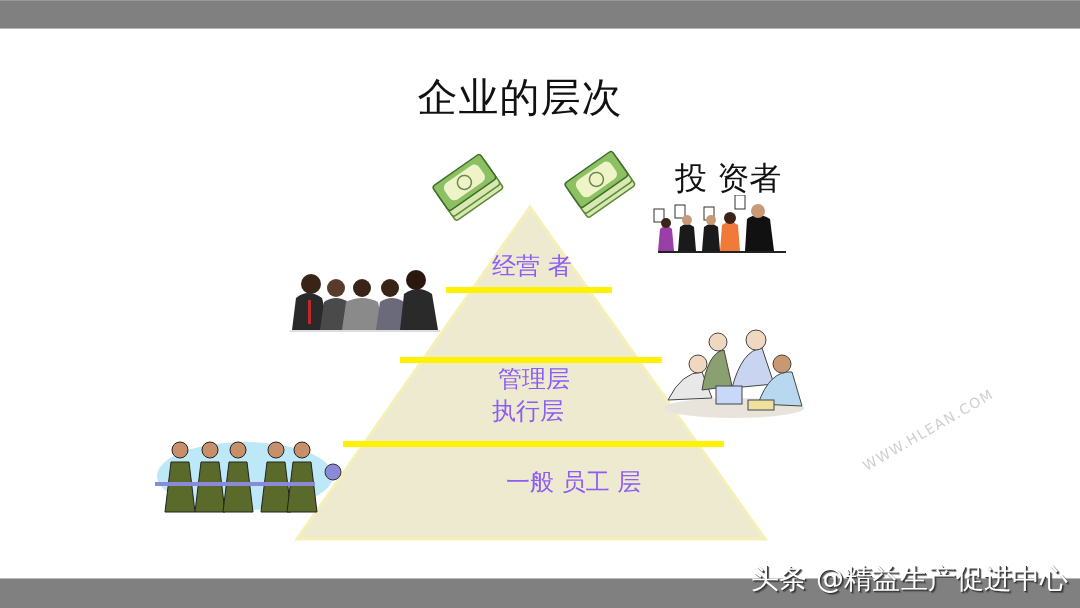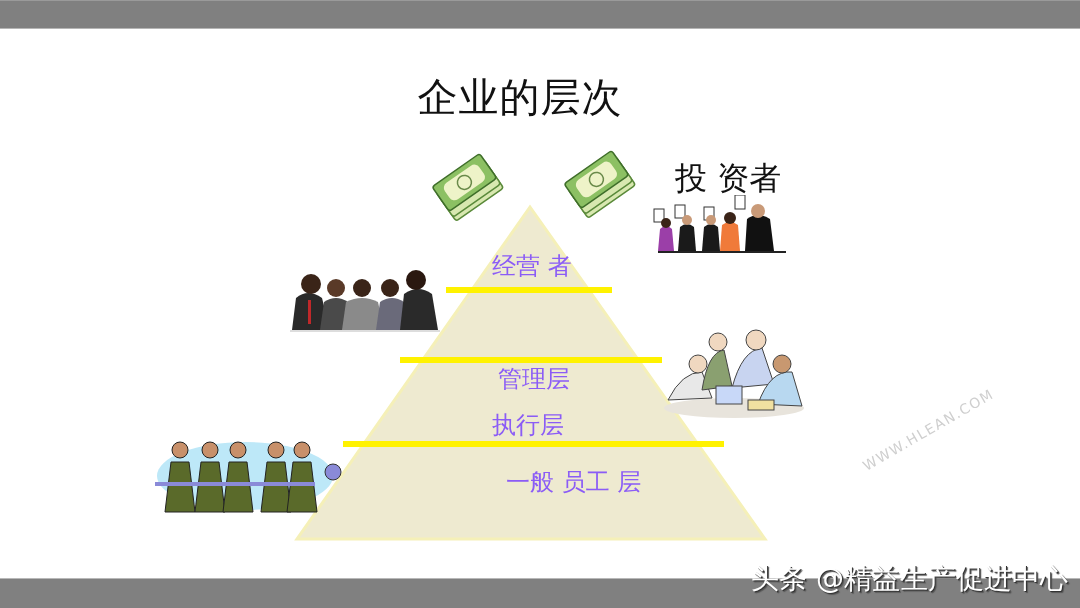--- a/index.html
+++ b/index.html
@@ -27,21 +27,21 @@
 
 <svg class="pyramid" width="1080" height="608">
   <polygon points="530,207 297,539 765,539" fill="#EEEAD0" stroke="#F5F0B8" stroke-width="3"></polygon>
   <line x1="446" y1="290" x2="612" y2="290" stroke="#FFF200" stroke-width="6"></line>
   <line x1="400" y1="360" x2="662" y2="360" stroke="#FFF200" stroke-width="6"></line>
   <line x1="343" y1="444" x2="724" y2="444" stroke="#FFF200" stroke-width="6"></line>
 </svg>
 
 <div class="layer-label" style="left:492px;top:250px;">经营 者</div>
 <div class="layer-label" style="left:498px;top:322px;margin-top:41px;">管理层</div>
-<div class="layer-label" style="left:492px;top:409px;">执行层</div>
+<div class="layer-label" style="left:492px;top:395px;">执行层</div>
 <div class="layer-label" style="left:460px;top:466px;margin-left:46px;">一般 员工 层</div>
 
 <svg class="clip" style="left:428px;top:148px;" width="82" height="82" viewBox="0 0 82 82">
   <g transform="rotate(-35 41 41)">
     <rect x="12" y="30" width="58" height="30" rx="3" fill="#D8E8B0" stroke="#5a8a3a" stroke-width="1.5"></rect>
     <rect x="12" y="25" width="58" height="30" rx="3" fill="#D8E8B0" stroke="#5a8a3a" stroke-width="1.5"></rect>
     <rect x="12" y="18" width="58" height="30" rx="3" fill="#8CC063" stroke="#3f6e2a" stroke-width="1.5"></rect>
     <rect x="20" y="23" width="42" height="20" rx="6" fill="#EEF3C8"></rect>
     <circle cx="41" cy="33" r="7" fill="none" stroke="#6a8a4a" stroke-width="1.5"></circle>
   </g>

